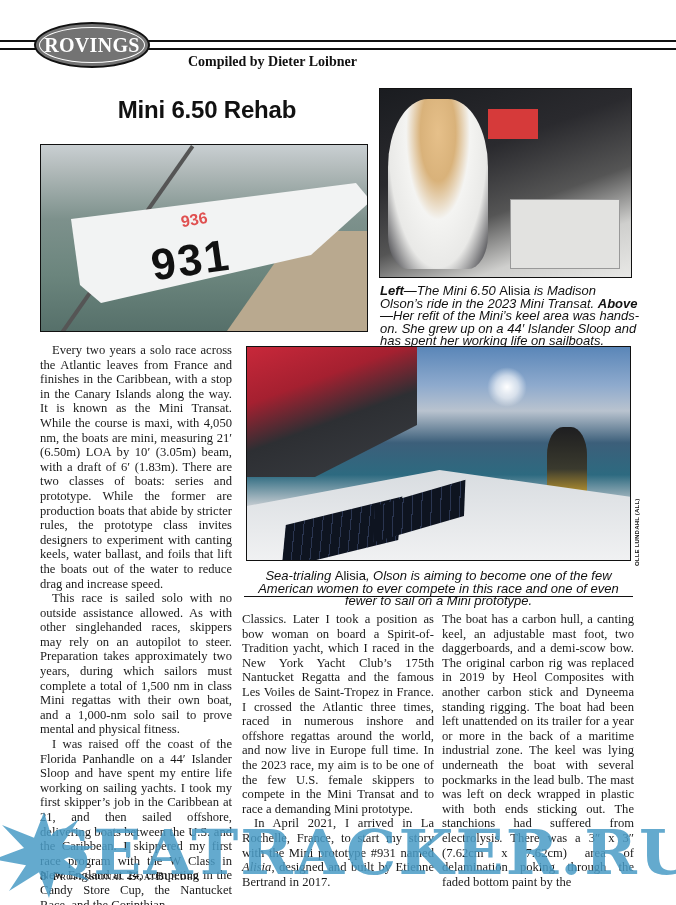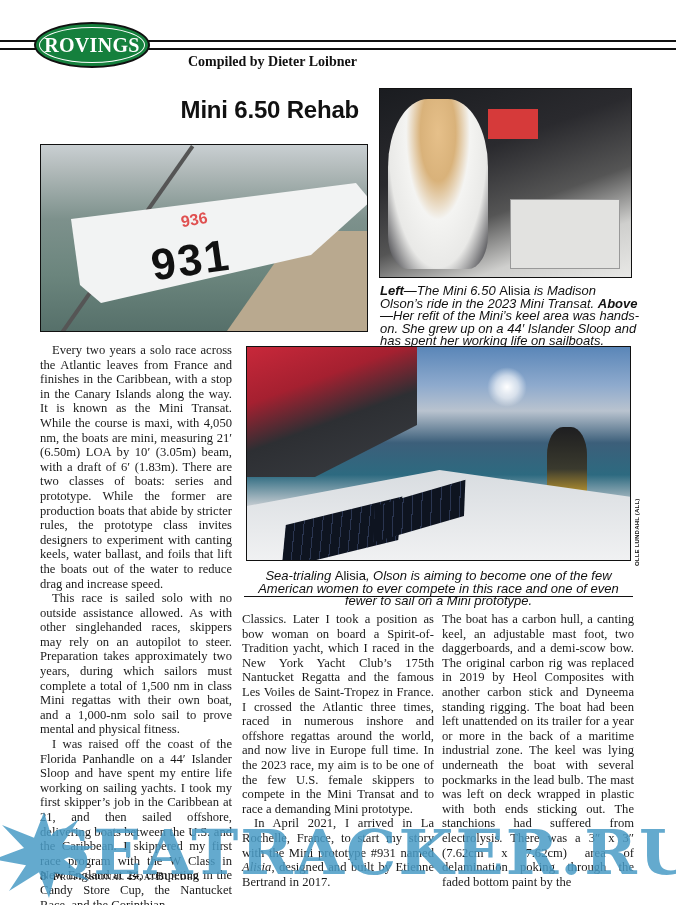--- a/index.html
+++ b/index.html
@@ -3,31 +3,31 @@
   <meta charset="utf-8">
   <style>
     * { box-sizing: border-box; margin: 0; padding: 0; }
     html, body { width: 676px; height: 905px; background: #fff; overflow: hidden; }
     body { position: relative; font-family: "DejaVu Serif", serif; color: #1a1a1a; }
 
     .header-rule-top { position: absolute; left: 0; top: 40px; width: 676px; height: 2px; background: #111; }
     .header-rule-bot { position: absolute; left: 0; top: 48px; width: 676px; height: 2px; background: #111; }
     .rovings-oval {
       position: absolute; left: 34px; top: 22px; width: 116px; height: 46px;
-      border-radius: 50%; background: #15803d; border: 2px solid #111;
+      border-radius: 50%; background: #737373; border: 2px solid #111;
       display: flex; align-items: center; justify-content: center;
     }
     .rovings-inner {
       width: 106px; height: 36px; border-radius: 50%; border: 1.5px solid #fff;
       display: flex; align-items: center; justify-content: center;
       color: #fff; font-family: "Liberation Serif", serif; font-weight: bold; font-size: 20px; letter-spacing: 0.3px;
     }
     .compiled { position: absolute; left: 156px; top: 54px; font-family: "Liberation Serif", serif; font-weight: bold; font-size: 14px; color: #111; margin-left: 32px; }
 
-    .title { position: absolute; left: 29px; top: 96px; width: 330px; text-align: right; font-family: "Liberation Sans", sans-serif; font-weight: bold; font-size: 24px; color: #111; letter-spacing: -0.2px; }
+    .title { position: absolute; left: 42px; top: 96px; width: 330px; text-align: center; font-family: "Liberation Sans", sans-serif; font-weight: bold; font-size: 24px; color: #111; letter-spacing: -0.2px; }
 
     .photo { position: absolute; border: 1.5px solid #111; overflow: hidden; }
     .photo-boat { left: 40px; top: 144px; width: 328px; height: 188px;
       background: linear-gradient(180deg, #c9cfd2 0%, #b4bcbc 12%, #7d918c 40%, #6b857d 70%, #56706a 100%); }
     .photo-sailor { left: 379px; top: 88px; width: 253px; height: 190px;
       background: linear-gradient(160deg, #1a1c20 0%, #2a2a2e 35%, #555 60%, #cfcfcd 80%, #e8e8e6 100%); }
     .photo-sea { left: 246px; top: 346px; width: 385px; height: 215px;
       background: linear-gradient(180deg, #5a86b8 0%, #8eaacd 18%, #b9c3cf 30%, #3c5f7a 45%, #2d6a80 60%, #c9ced3 75%, #e2e5e8 100%); }
 
     

